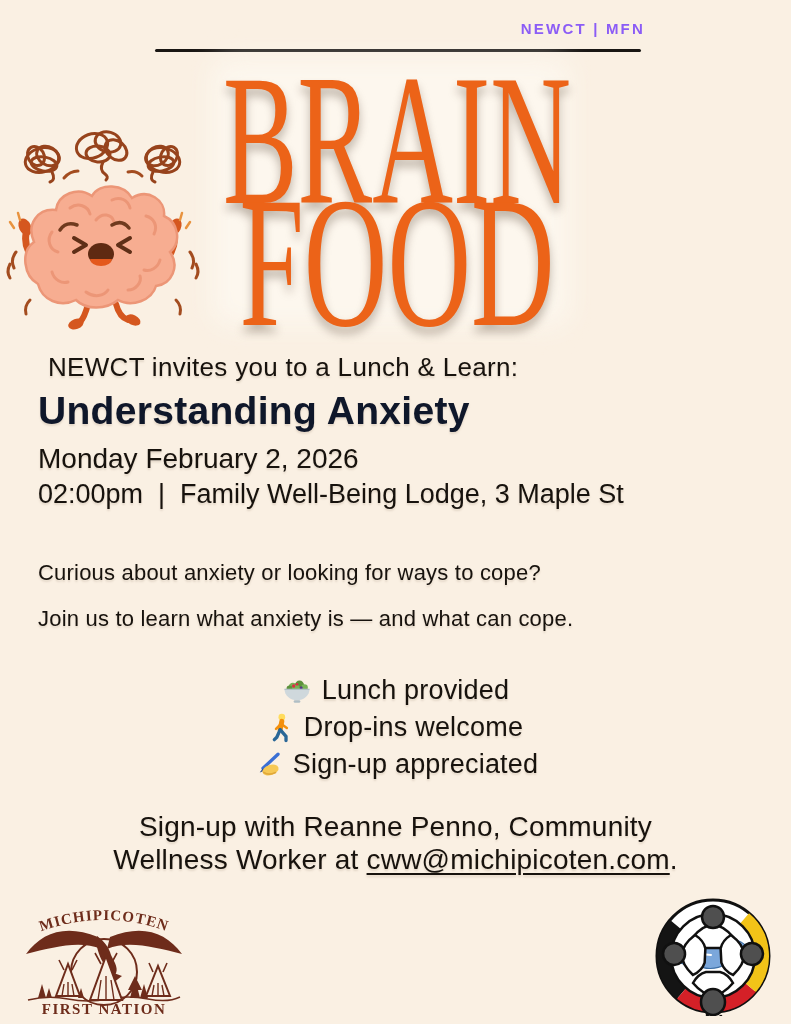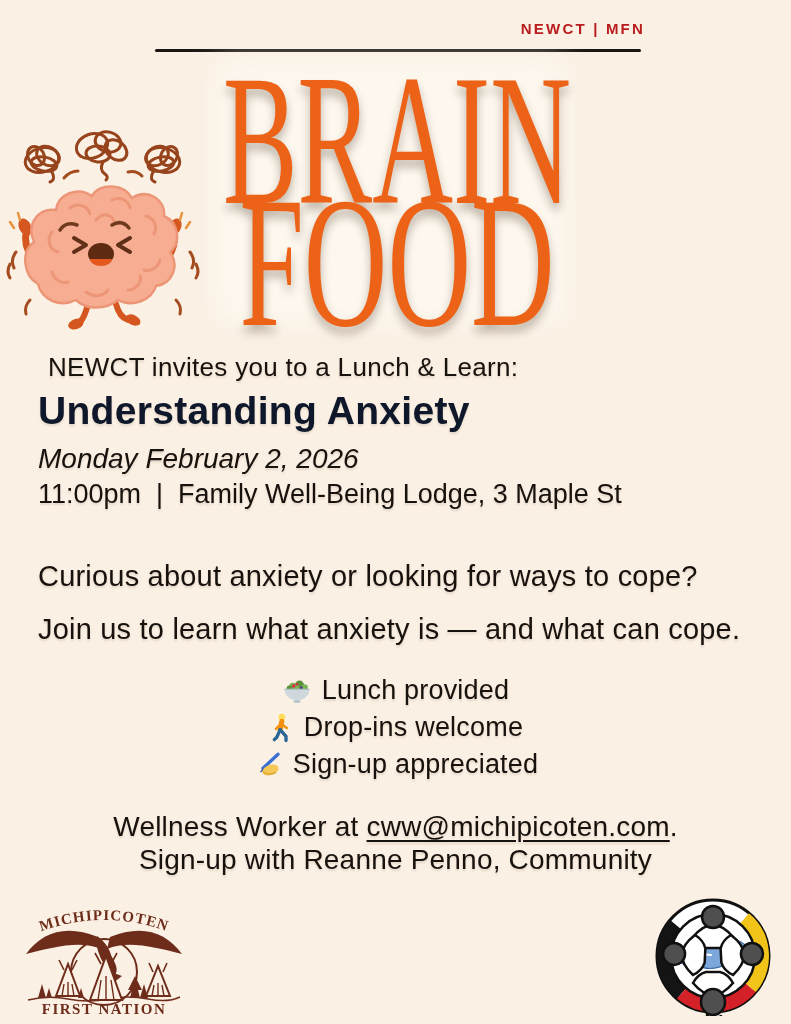--- a/index.html
+++ b/index.html
@@ -4,42 +4,42 @@
 <style>
   html,body{margin:0;padding:0;background:#e8e4da;}
   #page{
     position:relative;width:791px;height:1024px;margin:0 auto;
     background:#FAF0E3;overflow:hidden;
     font-family:"Liberation Sans","DejaVu Sans",sans-serif;
     color:#17120D;
   }
   .brand{
     position:absolute;top:20px;right:146px;
-    font-size:15px;letter-spacing:2.2px;font-weight:600;color:#b91c1c;
+    font-size:15px;letter-spacing:2.2px;font-weight:600;color:#8b5cf6;
   }
   .rule{position:absolute;left:155px;top:49px;width:486px;height:3px;background:#191613;border-radius:2px;}
   .title-glow{
     position:absolute;left:212px;top:58px;width:358px;height:268px;
     background:rgba(255,253,247,0.55);filter:blur(14px);border-radius:18px;
   }
   .title-svg{
     position:absolute;left:202px;top:55px;
     filter:drop-shadow(0px 7px 5px rgba(115,98,82,0.45));
   }
   .title-svg text{
     font-family:"Liberation Serif","DejaVu Serif",serif;
     fill:#EC6318;font-weight:400;
   }
   .brain-svg{position:absolute;left:0px;top:112px;}
   .intro{position:absolute;left:38px;top:352px;width:720px;}
   .intro .invite{margin:0 0 6px 10px;font-size:26px;letter-spacing:0.3px;}
   .intro .event{margin:0 0 10px 0;font-size:39px;font-weight:700;letter-spacing:0.3px;color:#0f172a;}
-  .intro .date{margin:0 0 4px 0;font-size:28px;font-style:italic;}
+  .intro .date{margin:0 0 4px 0;font-size:28px;}
   .intro .timeloc{margin:0;font-size:27px;white-space:pre-wrap;}
-  .bodytext{position:absolute;left:38px;top:560px;width:730px;font-size:29px;letter-spacing:0.2px;}
+  .bodytext{position:absolute;left:38px;top:560px;width:730px;font-size:22px;letter-spacing:0.2px;}
   .bodytext p{margin:0 0 20px 0;}
   .intro, .bodytext, .highlights, .signup{text-shadow:0 2px 2px rgba(150,128,105,0.22);}
   .highlights{position:absolute;left:0;top:672px;width:791px;}
   .hrow{display:flex;justify-content:center;align-items:center;gap:10px;height:37px;font-size:27px;letter-spacing:0.2px;}
   .hrow svg{flex:0 0 auto;}
   .signup{position:absolute;left:0;top:810px;width:791px;text-align:center;font-size:28px;line-height:33px;letter-spacing:0.2px;}
   .email{text-decoration:underline;text-decoration-thickness:2px;text-underline-offset:4px;cursor:pointer;}
   .mfn-svg{position:absolute;left:18px;top:892px;}
   .mfn-svg text, .mfn-svg textPath{
     font-family:"Liberation Serif","DejaVu Serif",serif;font-weight:700;fill:#6E2C1B;
@@ -132,21 +132,21 @@
       <path d="M130,126 l-12,7 l12,7" fill="none" stroke="#5F2F17" stroke-width="4" stroke-linecap="round" stroke-linejoin="round"></path>
       <ellipse cx="101" cy="142" rx="13" ry="11" fill="#5F2A12"></ellipse>
       <path d="M90,147 a11,7 0 0 0 22,0 z" fill="#E4581C"></path>
     </g>
   </svg>
 
   <div class="intro">
     <p class="invite">NEWCT invites you to a Lunch &amp; Learn:</p>
     <h1 class="event">Understanding Anxiety</h1>
     <p class="date">Monday February 2, 2026</p>
-    <p class="timeloc">11:00pm  |  Family Well-Being Lodge, 3 Maple St</p>
+    <p class="timeloc">02:00pm  |  Family Well-Being Lodge, 3 Maple St</p>
   </div>
 
   <div class="bodytext">
     <p>Curious about anxiety or looking for ways to cope?</p>
     <p>Join us to learn what anxiety is — and what can cope.</p>
   </div>
 
   <div class="highlights">
     <div class="hrow">
       <svg width="30" height="30" viewBox="0 0 36 36">
@@ -180,22 +180,22 @@
         <path d="M30,5 L12,22" stroke="#3B6FD4" stroke-width="4" stroke-linecap="round"></path>
         <path d="M12,22 l-4,5 l6,-2 z" fill="#2A4B8D"></path>
         <ellipse cx="21" cy="24" rx="10" ry="6" fill="#F6C855" transform="rotate(-18 21 24)"></ellipse>
         <path d="M13,27 q6,4 14,0" fill="none" stroke="#E0A83A" stroke-width="2" stroke-linecap="round"></path>
       </svg>
       <span>Sign-up appreciated</span>
     </div>
   </div>
 
   <div class="signup">
+    <div>Sign-up with Reanne Penno, Community</div>
     <div><span>Wellness Worker at </span><span class="email">cww@michipicoten.com</span><span>.</span></div>
-    <div>Sign-up with Reanne Penno, Community</div>
   </div>
 
   <svg class="mfn-svg" width="172" height="128" viewBox="0 0 172 128">
     <defs>
         <path id="mfnArc" d="M16,42 Q86,14 156,42"></path>
       </defs>
     <text font-size="15" letter-spacing="1">
       <textPath href="#mfnArc" startOffset="50%" text-anchor="middle">MICHIPICOTEN</textPath>
     </text>
     <g stroke="#6E2C1B" fill="none" stroke-width="2">

